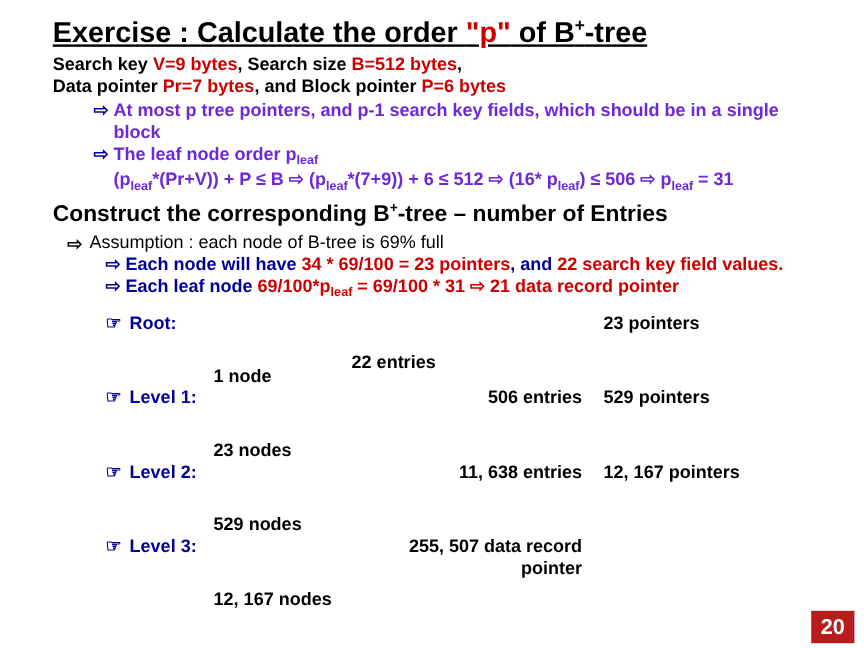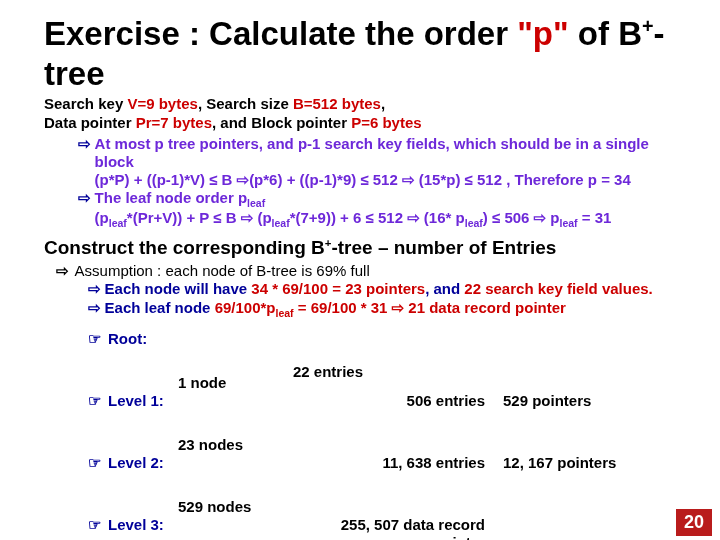--- a/index.html
+++ b/index.html
@@ -1,18 +1,18 @@
 <!DOCTYPE html>
 <html><head>
 <meta charset="utf-8">
 <style>
   * { margin: 0; padding: 0; box-sizing: border-box; }
   body { width: 720px; height: 540px; font-family: Arial, sans-serif; background: #fff; color: #000; position: relative; overflow: hidden; }
   .slide { padding: 14px 40px 10px 44px; }
-  .title { font-size: 33px; font-weight: bold; line-height: 1.2; margin-bottom: 2px; }
+  .title { font-size: 24px; font-weight: bold; text-decoration: underline; line-height: 1.2; margin-bottom: 2px; }
   .title .q { color: #cc0000; }
   .sup { font-size: 0.6em; vertical-align: super; }
   .given { font-size: 15px; font-weight: bold; line-height: 1.25; }
   .given .hl { color: #cc0000; }
   .bullets { margin: 2px 0 2px 34px; font-size: 15px; font-weight: bold; line-height: 1.2; }
   .bul { display: flex; }
   .bul .arr { color: #000099; margin-right: 4px; flex-shrink: 0; }
   .bul .txt { color: #6d28d9; }
   .sub { font-size: 0.7em; vertical-align: sub; }
   .section2 { font-size: 19px; font-weight: bold; margin-top: 6px; line-height: 1.25; }
@@ -44,21 +44,20 @@
   <div class="given">
     <span>Search key </span><span class="hl">V=9 bytes</span><span>, Search size </span><span class="hl">B=512 bytes</span><span>,</span><br>
     <span>Data pointer </span><span class="hl">Pr=7 bytes</span><span>, and Block pointer </span><span class="hl">P=6 bytes</span>
   </div>
 
   <div class="bullets">
     <div class="bul">
       <span class="arr">⇨</span>
       <span class="txt">
         <span>At most p tree pointers, and p-1 search key fields, which should be in a single block</span><br>
-        <span>(p*P) + ((p-1)*V) ≤ B ⇨(p*6) + ((p-1)*9) ≤ 512 ⇨ (15*p) ≤ 512 ,  Therefore p = 34</span>
       </span>
     </div>
     <div class="bul">
       <span class="arr">⇨</span>
       <span class="txt">
         <span>The leaf node order p</span><span class="sub">leaf</span><br>
         <span>(p</span><span class="sub">leaf</span><span>*(Pr+V)) + P ≤ B   ⇨   (p</span><span class="sub">leaf</span><span>*(7+9)) + 6 ≤ 512 ⇨ (16* p</span><span class="sub">leaf</span><span>) ≤ 506 ⇨ p</span><span class="sub">leaf</span><span> = 31</span>
       </span>
     </div>
   </div>
@@ -86,20 +85,21 @@
       </span>
     </div>
   </div>
 
   <div class="levels">
     <div class="lvrow">
       <span class="hand">☞</span>
       <span class="lvlabel">Root:</span>
       <span class="lvnodes">1 node</span>
       <span class="lventries" style="text-align:left;margin-top:33px;">22 entries</span>
+      <span class="lvptrs">23 pointers</span>
     </div>
     <div class="lvrow">
       <span class="hand">☞</span>
       <span class="lvlabel">Level 1:</span>
       <span class="lvnodes">23 nodes</span>
       <span class="lventries">506 entries</span>
       <span class="lvptrs">529 pointers</span>
     </div>
     <div class="lvrow">
       <span class="hand">☞</span>

